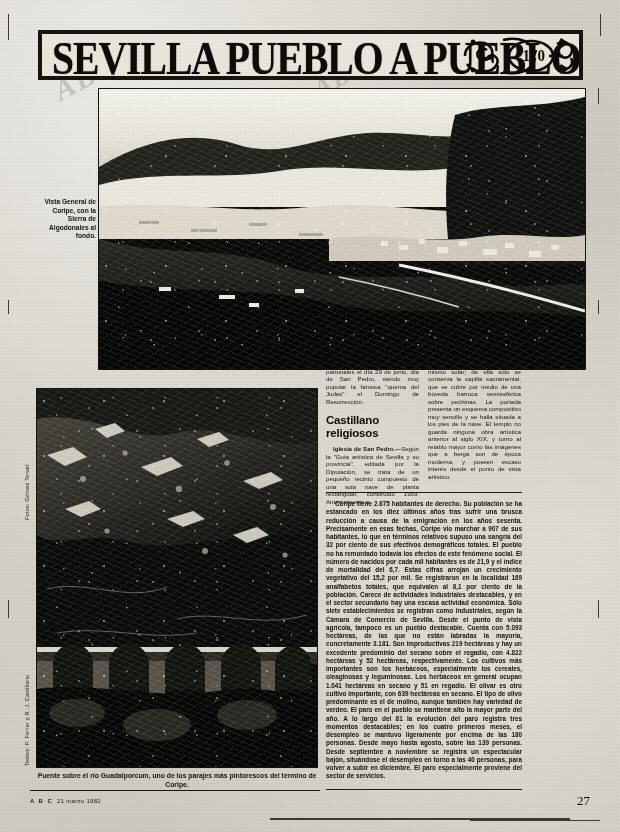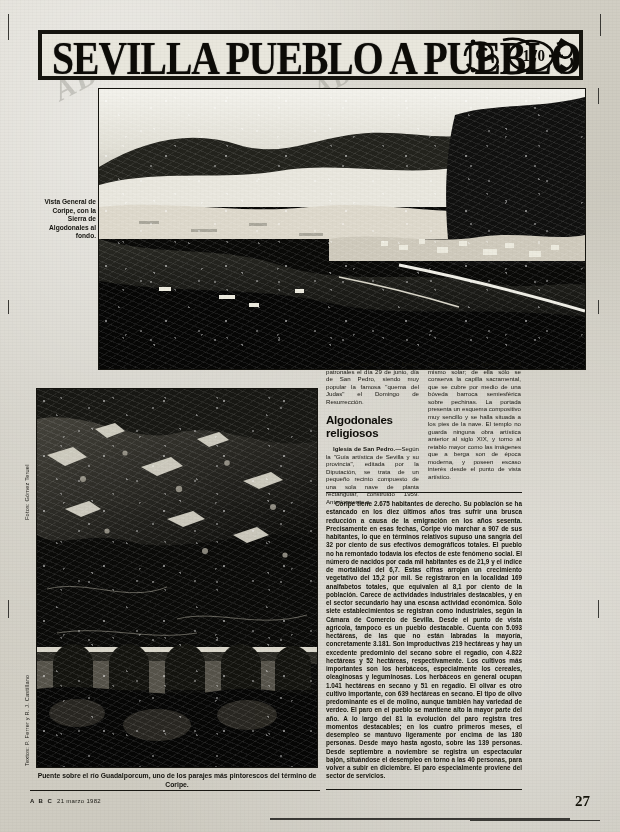--- a/index.html
+++ b/index.html
@@ -141,22 +141,22 @@
   .rule{position:absolute;background:#1a1914;}
   
   #footer-left{
     position:absolute;left:30px;top:798px;
     font-family:"Liberation Sans", sans-serif;
     font-size:6px;color:#1a1914;letter-spacing:.3px;
   }
   #footer-left .abc{font-weight:bold;letter-spacing:1.4px;}
   #page-num{
     position:absolute;right:30px;top:793px;
-    font-family:"Liberation Serif", serif;font-weight:bold;
-    font-size:15px;color:#141309;
+    font-family:"Liberation Serif", serif;font-weight:normal;
+    font-size:13px;color:#141309;
   }
   
   .wm{
     position:absolute;font-family:"Liberation Serif",serif;
     font-style:italic;font-weight:bold;color:rgba(120,118,108,.30);
     transform:rotate(-28deg);pointer-events:none;user-select:none;
     letter-spacing:2px;
   }
 </style>
 </head>
@@ -334,21 +334,21 @@
     <div class="speckle"></div>
   </div>
 
   <div class="cap" id="cap-bottom">Puente sobre el río Guadalporcum, uno de los parajes más pintorescos del término de Coripe.</div>
 
   <div class="vcred" id="cred-fotos">Fotos: Gómez Teruel</div>
   <div class="vcred" id="cred-textos">Textos: P. Ferrer y R. J. Castillano</div>
 
   <div class="col" id="col-mid">
     <p class="first">Coripe celebra las fiestas patronales el día 29 de junio, día de San Pedro, siendo muy popular la famosa "quema del Judas" el Domingo de Resurrección.</p>
-    <span class="sec-head">Algodonales religiosos</span>
+    <span class="sec-head">Castillano religiosos</span>
     <p><span class="run-in">Iglesia de San Pedro.—</span><span>Según la "Guía artística de Sevilla y su provincia", editada por la Diputación, se trata de un pequeño recinto compuesto de una sola nave de planta rectangular, construido 1959. Anteriormente a</span></p>
   </div>
 
   <div class="col" id="col-right">
     <p class="first" style="text-indent:0">ésta, hubo otra iglesia en el mismo solar; de ella sólo se conserva la capilla sacramental, que se cubre por medio de una bóveda barroca semiesférica sobre pechinas. La portada presenta un esquema compositivo muy sencillo y se halla situada a los pies de la nave. El templo no guarda ninguna obra artística anterior al siglo XIX, y torno al retablo mayor como las imágenes que a berga son de época moderna, y poseen escaso interés desde el punto de vista artístico.</p>
   </div>
 
   <div class="rule" style="left:326px;top:492px;width:196px;height:1px;"></div>
   <div class="rule" style="left:326px;top:789px;width:196px;height:1px;"></div>
 

